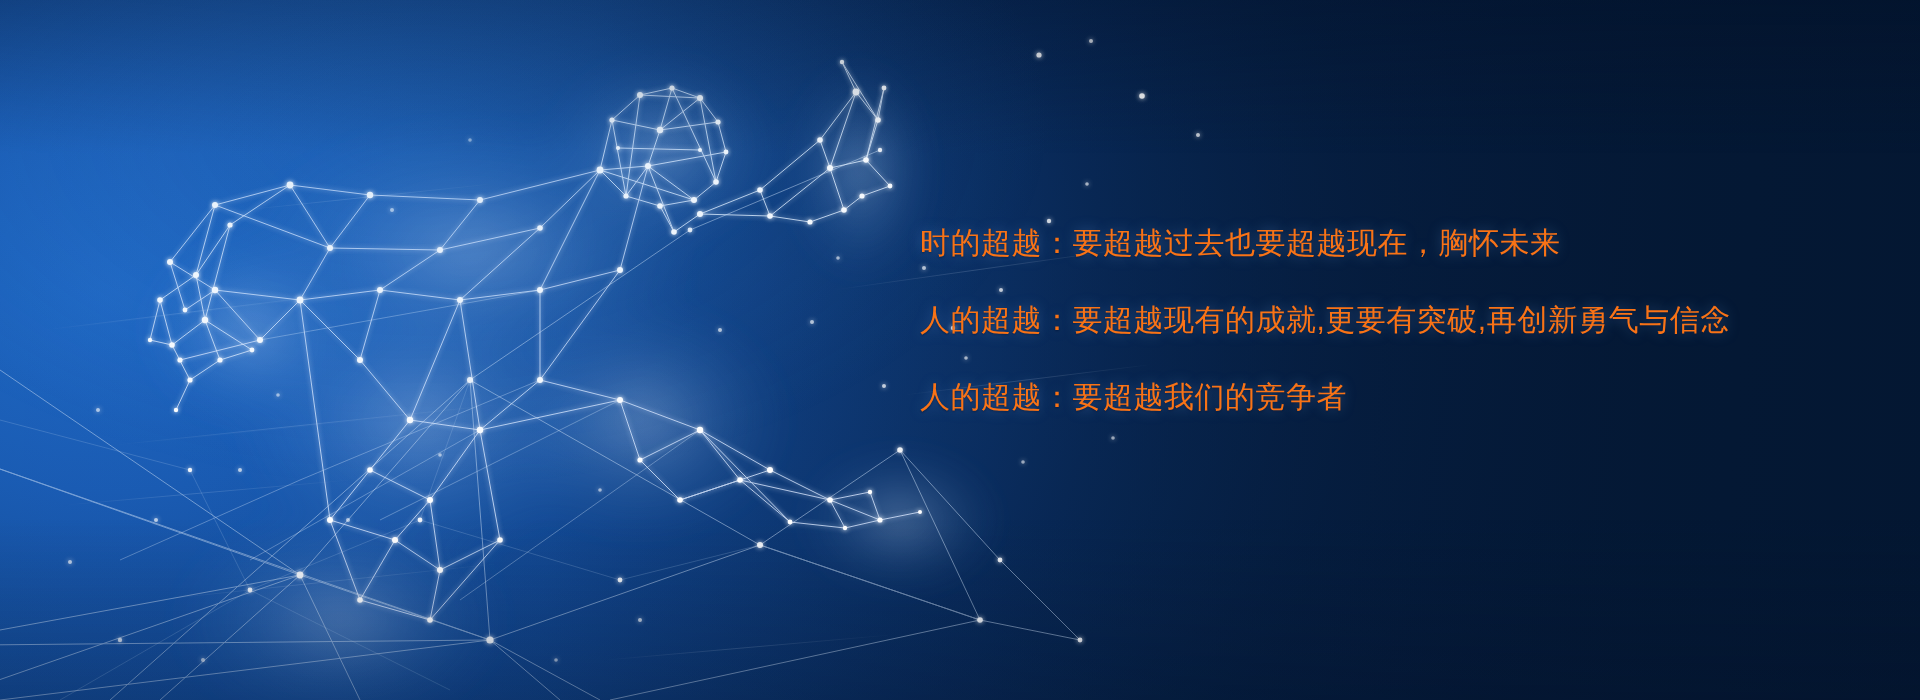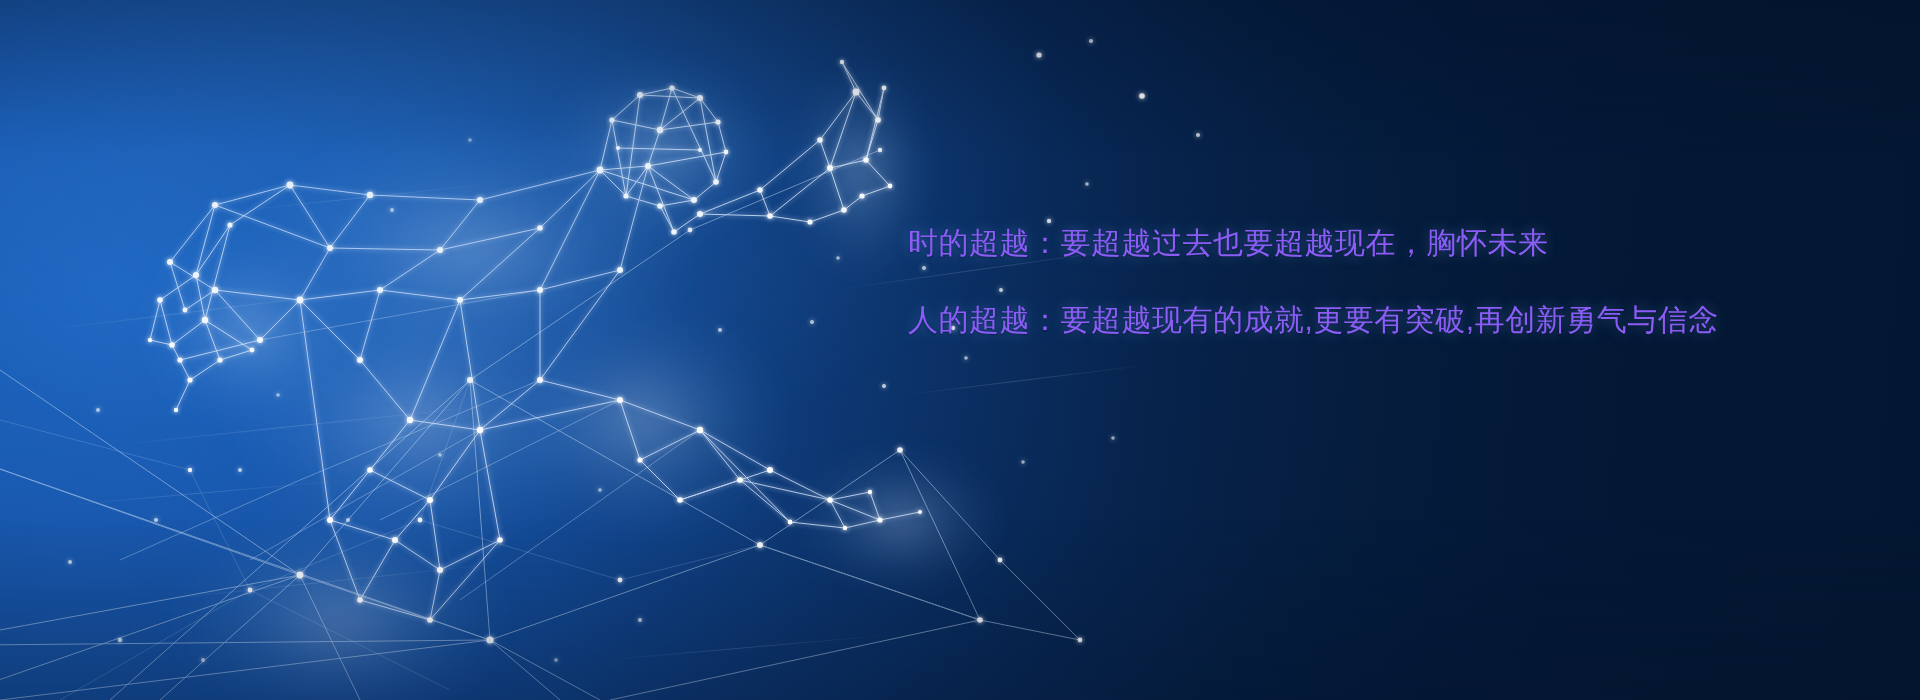--- a/index.html
+++ b/index.html
@@ -48,26 +48,26 @@
   .artwork svg { display: block; width: 1920px; height: 700px; }
 
   
   .text-block {
     position: absolute;
     left: 908px;
     top: 228px;
     width: 900px;
   }
   .tagline {
-    color: #8b5cf6;
+    color: #f97316;
     font-size: 30px;
     line-height: 1;
     letter-spacing: 0.5px;
     white-space: nowrap;
-    margin: 0 0 47px 0;
+    margin: 0 0 47px 12px;
     text-shadow: 0 0 14px rgba(120,180,255,0.35), 0 1px 2px rgba(0,20,50,0.6);
     font-weight: 400;
   }
   .tagline:last-child { margin-bottom: 0; }
 </style>
 </head>
 <body>
 
 <div class="stage">
 
@@ -401,15 +401,16 @@
         <circle cx="120" cy="640" r="2.2" opacity="0.70"></circle>
       </g>
     </svg>
   </div>
 
   <div class="bg-vignette"></div>
 
   <div class="text-block">
     <p class="tagline">时的超越：要超越过去也要超越现在，胸怀未来</p>
     <p class="tagline">人的超越：要超越现有的成就,更要有突破,再创新勇气与信念</p>
+    <p class="tagline">人的超越：要超越我们的竞争者</p>
   </div>
 
 </div>
 
 </body></html>

